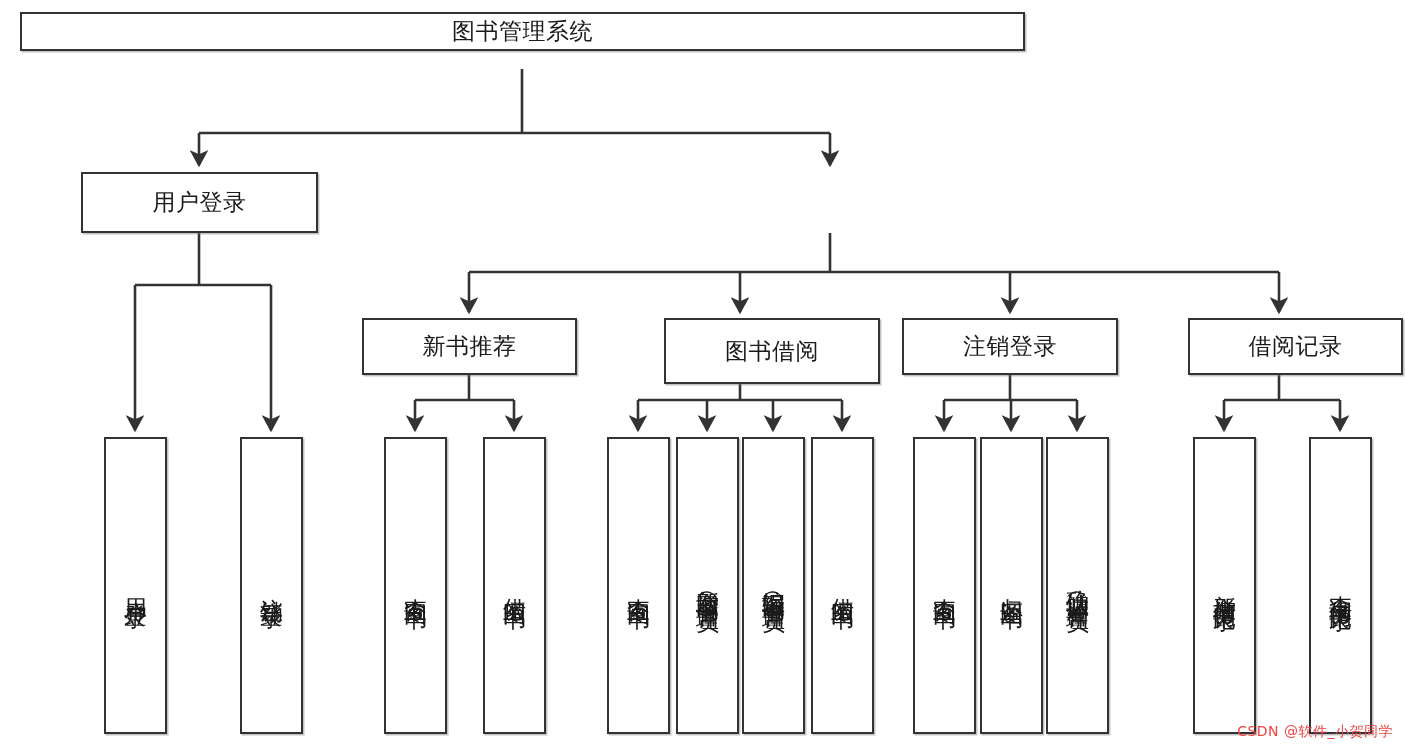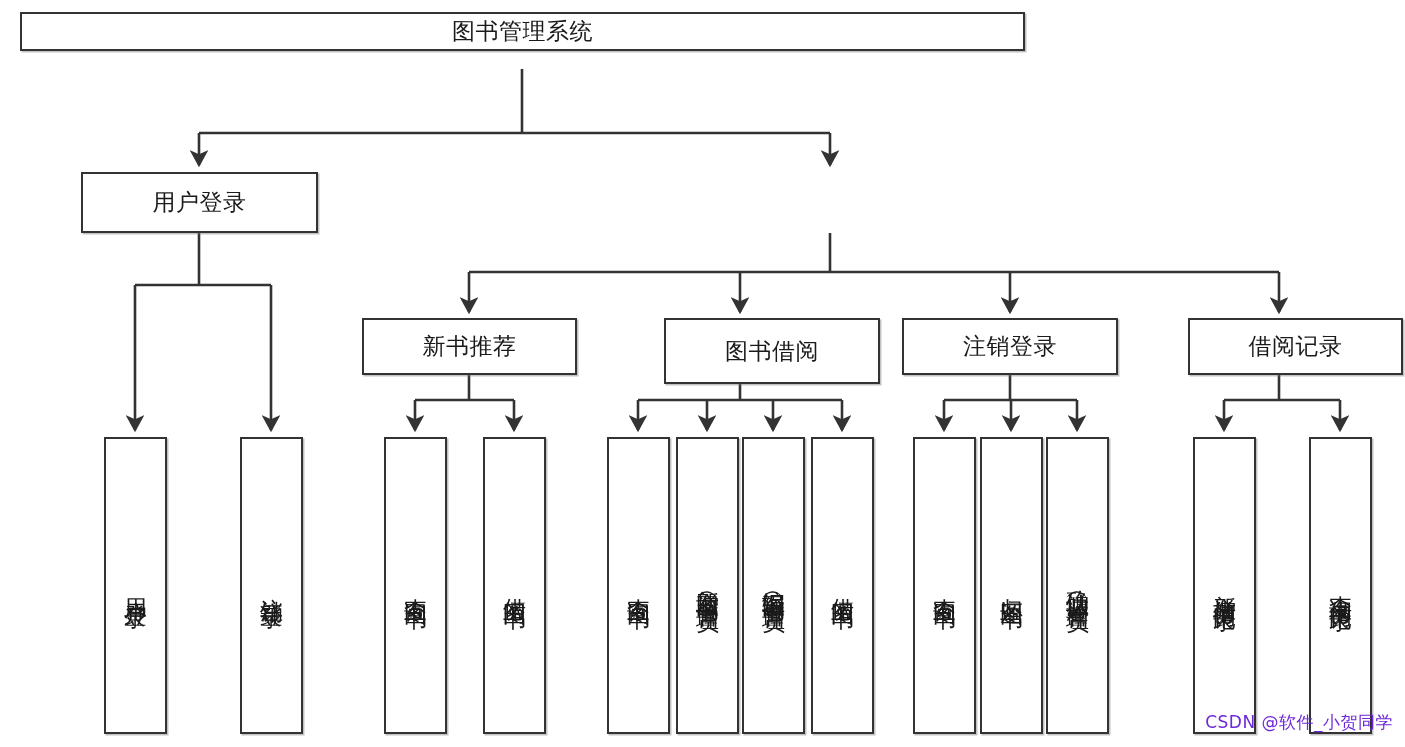--- a/index.html
+++ b/index.html
@@ -58,23 +58,23 @@
     writing-mode: vertical-rl;
     text-orientation: upright;
     font-size: 23px;
     letter-spacing: 3px;
     line-height: 1;
     max-height: 100%;
   }
   #watermark {
     position: absolute;
     right: 12px;
-    bottom: 13px;
-    font-size: 17px;
-    color: #6d28d9;
+    bottom: 6px;
+    font-size: 14px;
+    color: #ef4444;
     letter-spacing: 0.5px;
     white-space: nowrap;
     user-select: none;
   }
 </style>
 </head>
 <body>
 
 <div id="diagram-root">
 

